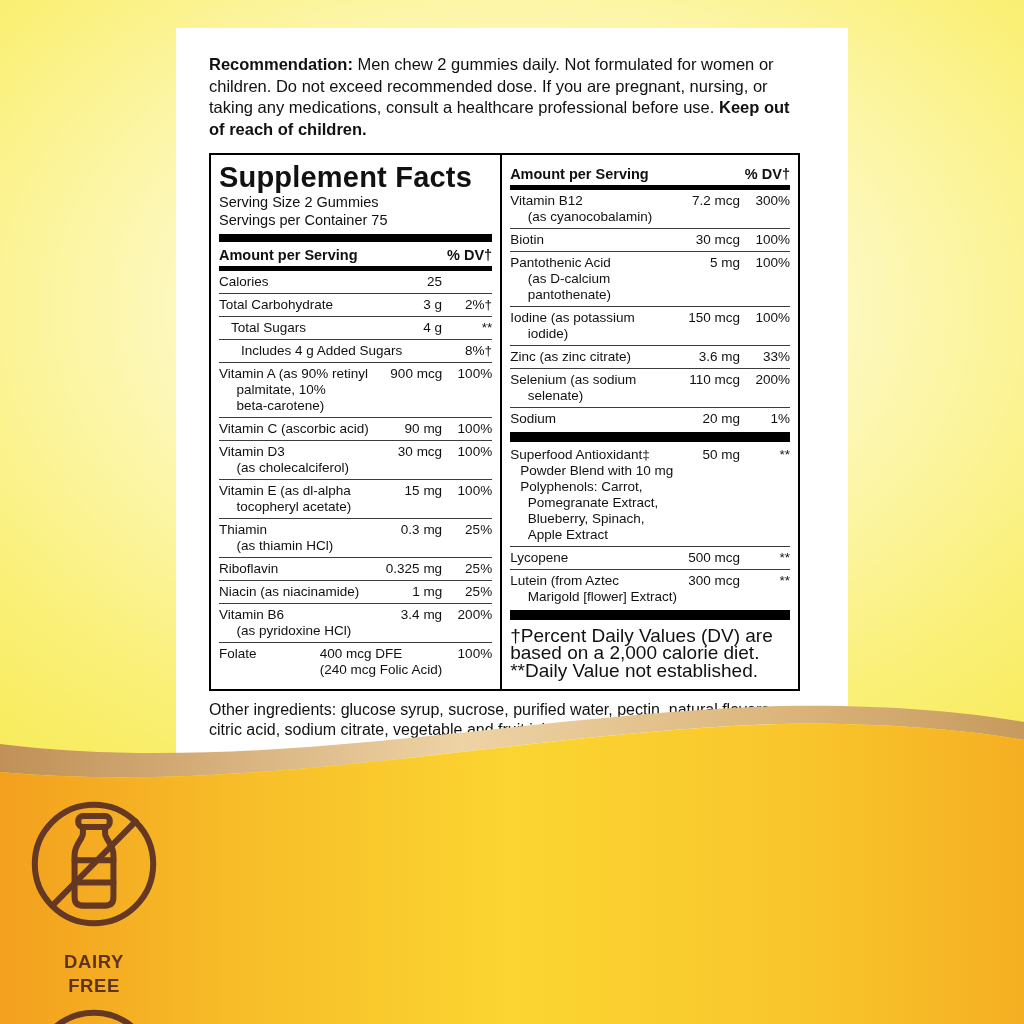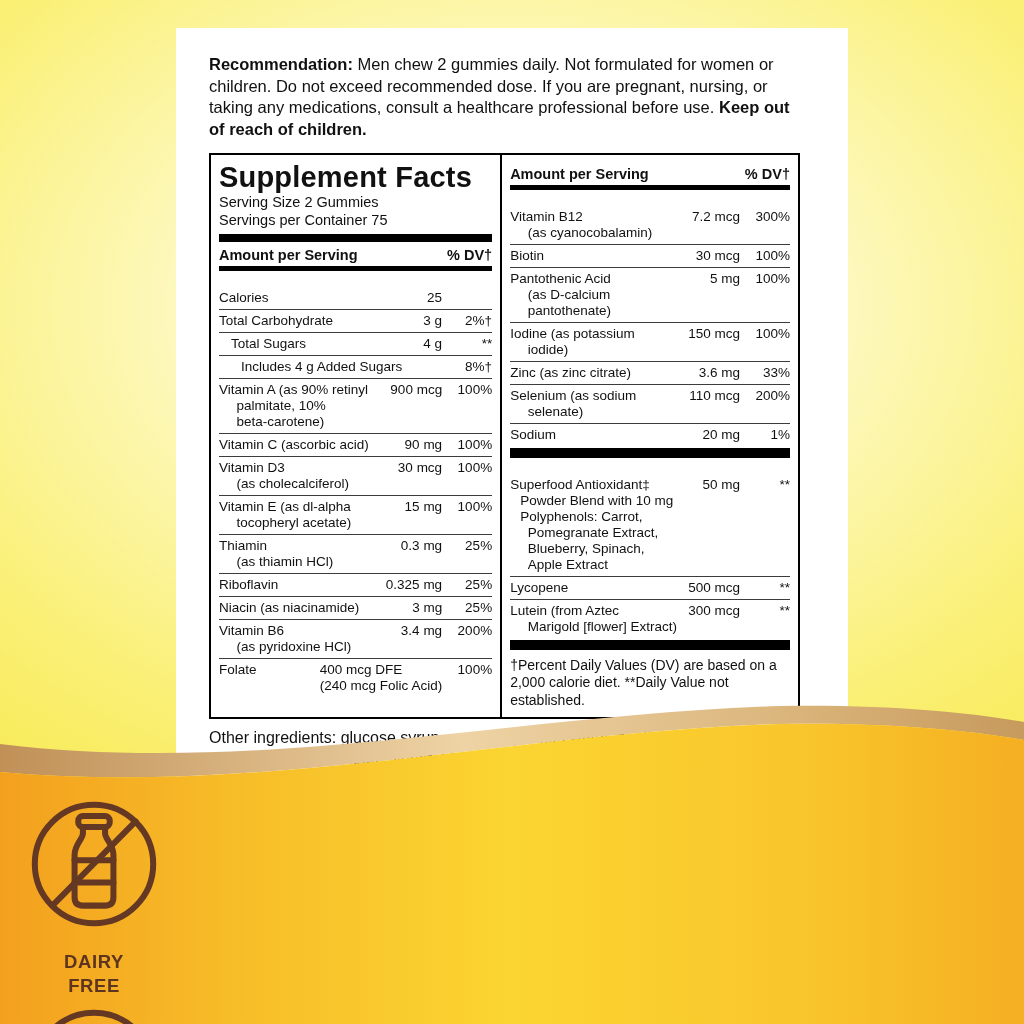--- a/index.html
+++ b/index.html
@@ -16,28 +16,28 @@
   .sf-col{box-sizing:border-box;padding:6px 8px 8px 8px;}
   .sf-col.left{width:49.6%;border-right:2.5px solid #000;}
   .sf-col.right{width:50.4%;display:flex;flex-direction:column;}
   .sf-title{font-size:29px;font-weight:bold;letter-spacing:.2px;line-height:32px;}
   .sf-serving{font-size:14.5px;line-height:18px;}
   .sf-bigbar{height:8px;background:#000;margin-top:5px;}
   .sf-headrow{display:flex;justify-content:space-between;font-weight:bold;font-size:14.5px;padding:5px 0 3px 0;}
   .sf-headbar{height:4.5px;background:#000;}
   .sf-row{display:grid;grid-template-columns:1fr auto 46px;column-gap:4px;align-items:start;
     padding:3px 0;border-top:1px solid #3c3c3c;font-size:13.5px;line-height:16px;}
-  .sf-rows .sf-row:first-child,.sf-row.nb{border-top:none;margin-top:16px;}
+  .sf-rows .sf-row:first-child,.sf-row.nb{border-top:none;}
   .sf-name{white-space:pre-line;padding-left:10px;text-indent:-10px;}
   .sf-row.ind1 .sf-name{padding-left:22px;}
   .sf-row.ind2 .sf-name{padding-left:32px;}
   .sf-amount{white-space:nowrap;}
   .sf-dv{text-align:right;white-space:nowrap;}
   .thickbar{height:10px;background:#000;margin:2px 0;}
-  .sf-foot{font-size:14px;line-height:17.5px;padding-top:5px;}
+  .sf-foot{font-size:19px;line-height:17.5px;padding-top:5px;}
   .other{font-size:16px;line-height:20.5px;margin:9px 0 0 0;}
   
   .bottom-svg{position:absolute;left:0;top:684px;width:1024px;height:340px;display:block;}
   .badges{position:absolute;left:0;top:790px;width:1024px;display:flex;justify-content:space-evenly;flex-direction:column;}
   .badge{width:188px;display:flex;flex-direction:column;align-items:center;}
   .badge svg{width:148px;height:148px;}
   .badge-label{margin-top:12px;text-align:center;font-weight:bold;font-size:18.5px;line-height:24px;
     color:#5d341f;letter-spacing:.6px;}
   .icon-stroke{fill:none;stroke:#643823;stroke-width:6.5;stroke-linecap:round;stroke-linejoin:round;}
   .icon-fill{fill:#5d341f;stroke:none;}
@@ -112,21 +112,21 @@
               <span class="sf-amount">0.3 mg</span>
               <span class="sf-dv">25%</span>
             </div>
             <div class="sf-row">
               <span class="sf-name">Riboflavin</span>
               <span class="sf-amount">0.325 mg</span>
               <span class="sf-dv">25%</span>
             </div>
             <div class="sf-row">
               <span class="sf-name">Niacin (as niacinamide)</span>
-              <span class="sf-amount">3 mg</span>
+              <span class="sf-amount">1 mg</span>
               <span class="sf-dv">25%</span>
             </div>
             <div class="sf-row">
               <span class="sf-name">Vitamin B6
 &nbsp;&nbsp;(as pyridoxine HCl)</span>
               <span class="sf-amount">3.4 mg</span>
               <span class="sf-dv">200%</span>
             </div>
             <div class="sf-row">
               <span class="sf-name">Folate</span>

